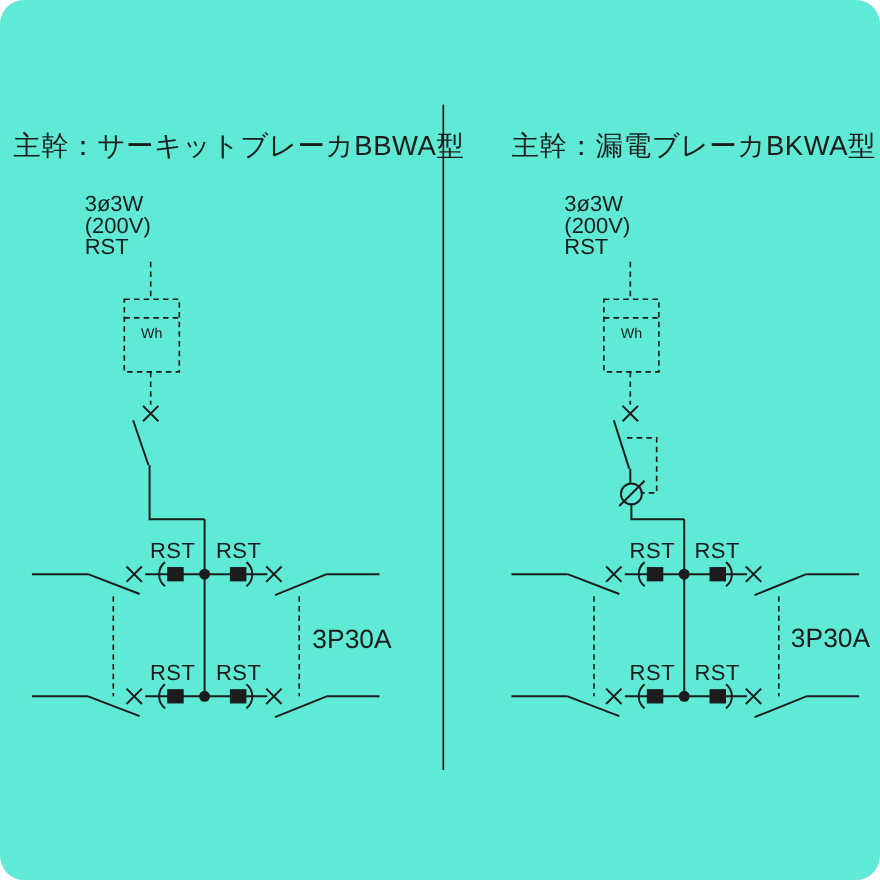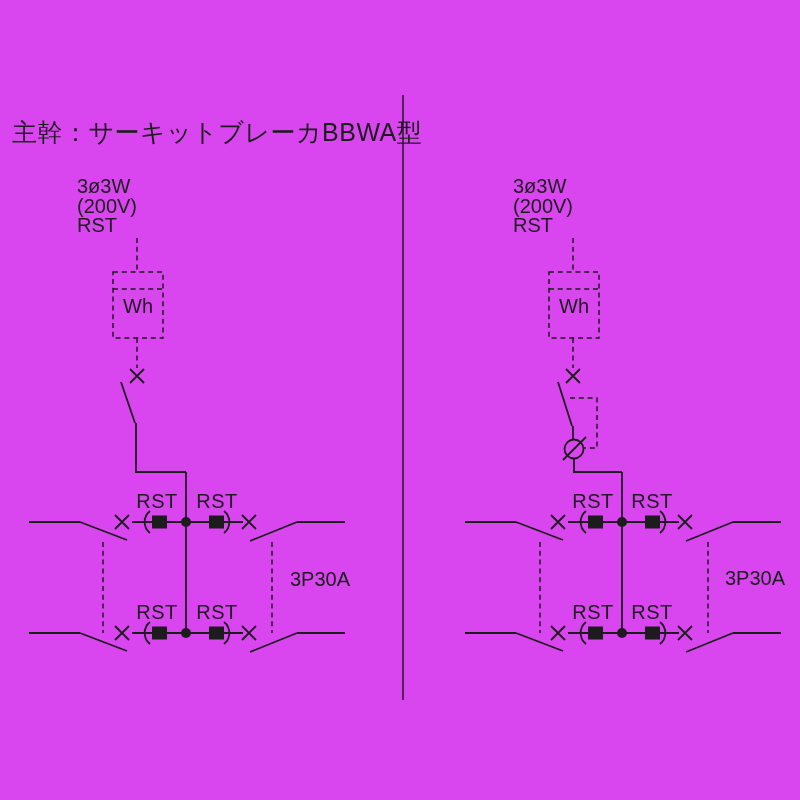--- a/index.html
+++ b/index.html
@@ -1,25 +1,25 @@
 <!DOCTYPE html>
 <html><head>
 <meta charset="utf-8">
 <style>
   html,body{margin:0;padding:0;background:#ffffff;}
   #screen{
-    position:relative;width:800px;height:800px;background:#d946ef;overflow:hidden;
-    font-family:"Liberation Sans","DejaVu Sans",sans-serif;color:#1c1c1c;
+    position:relative;width:800px;height:800px;background:#5eead4;overflow:hidden;
+    font-family:"Liberation Sans","DejaVu Sans",sans-serif;color:#1c1c1c;border-radius:22px;
   }
   .lbl{position:absolute;color:#1c1c1c;white-space:nowrap;}
   .title{font-size:25px;letter-spacing:0.5px;}
   .feed{width:120px;text-align:left;font-size:20px;line-height:19.5px;}
-  .meter-lbl{width:50px;text-align:center;font-size:20px;}
+  .meter-lbl{width:50px;text-align:center;font-size:13px;}
   .rst{width:60px;text-align:center;font-size:20px;letter-spacing:0.5px;}
-  .rating{width:90px;text-align:center;font-size:20px;}
+  .rating{width:90px;text-align:center;font-size:24px;}
   svg{position:absolute;left:0;top:0;}
   .ink{stroke:#1c1c1c;stroke-width:1.8;fill:none;}
   .dash{stroke:#1c1c1c;stroke-width:1.5;fill:none;stroke-dasharray:5 3.8;}
 </style>
 </head>
 <body>
 
 <div id="screen">
 
   <svg width="800" height="800" viewBox="0 0 800 800">
@@ -88,20 +88,21 @@
     <div>(200V)</div>
     <div>RST</div>
   </div>
   <div class="lbl meter-lbl" style="left:113px;top:295px;">Wh</div>
   <div class="lbl rst" style="left:127px;top:490px;">RST</div>
   <div class="lbl rst" style="left:187px;top:490px;">RST</div>
   <div class="lbl rst" style="left:127px;top:601px;">RST</div>
   <div class="lbl rst" style="left:187px;top:601px;">RST</div>
   <div class="lbl rating" style="left:275px;top:568px;">3P30A</div>
 
+  <div class="lbl title" style="left:465px;top:116px;">主幹：漏電ブレーカBKWA型</div>
   <div class="lbl feed" style="left:513px;top:177px;">
     <div>3ø3W</div>
     <div>(200V)</div>
     <div>RST</div>
   </div>
   <div class="lbl meter-lbl" style="left:549px;top:295px;">Wh</div>
   <div class="lbl rst" style="left:563px;top:490px;">RST</div>
   <div class="lbl rst" style="left:622px;top:490px;">RST</div>
   <div class="lbl rst" style="left:563px;top:601px;">RST</div>
   <div class="lbl rst" style="left:622px;top:601px;">RST</div>

